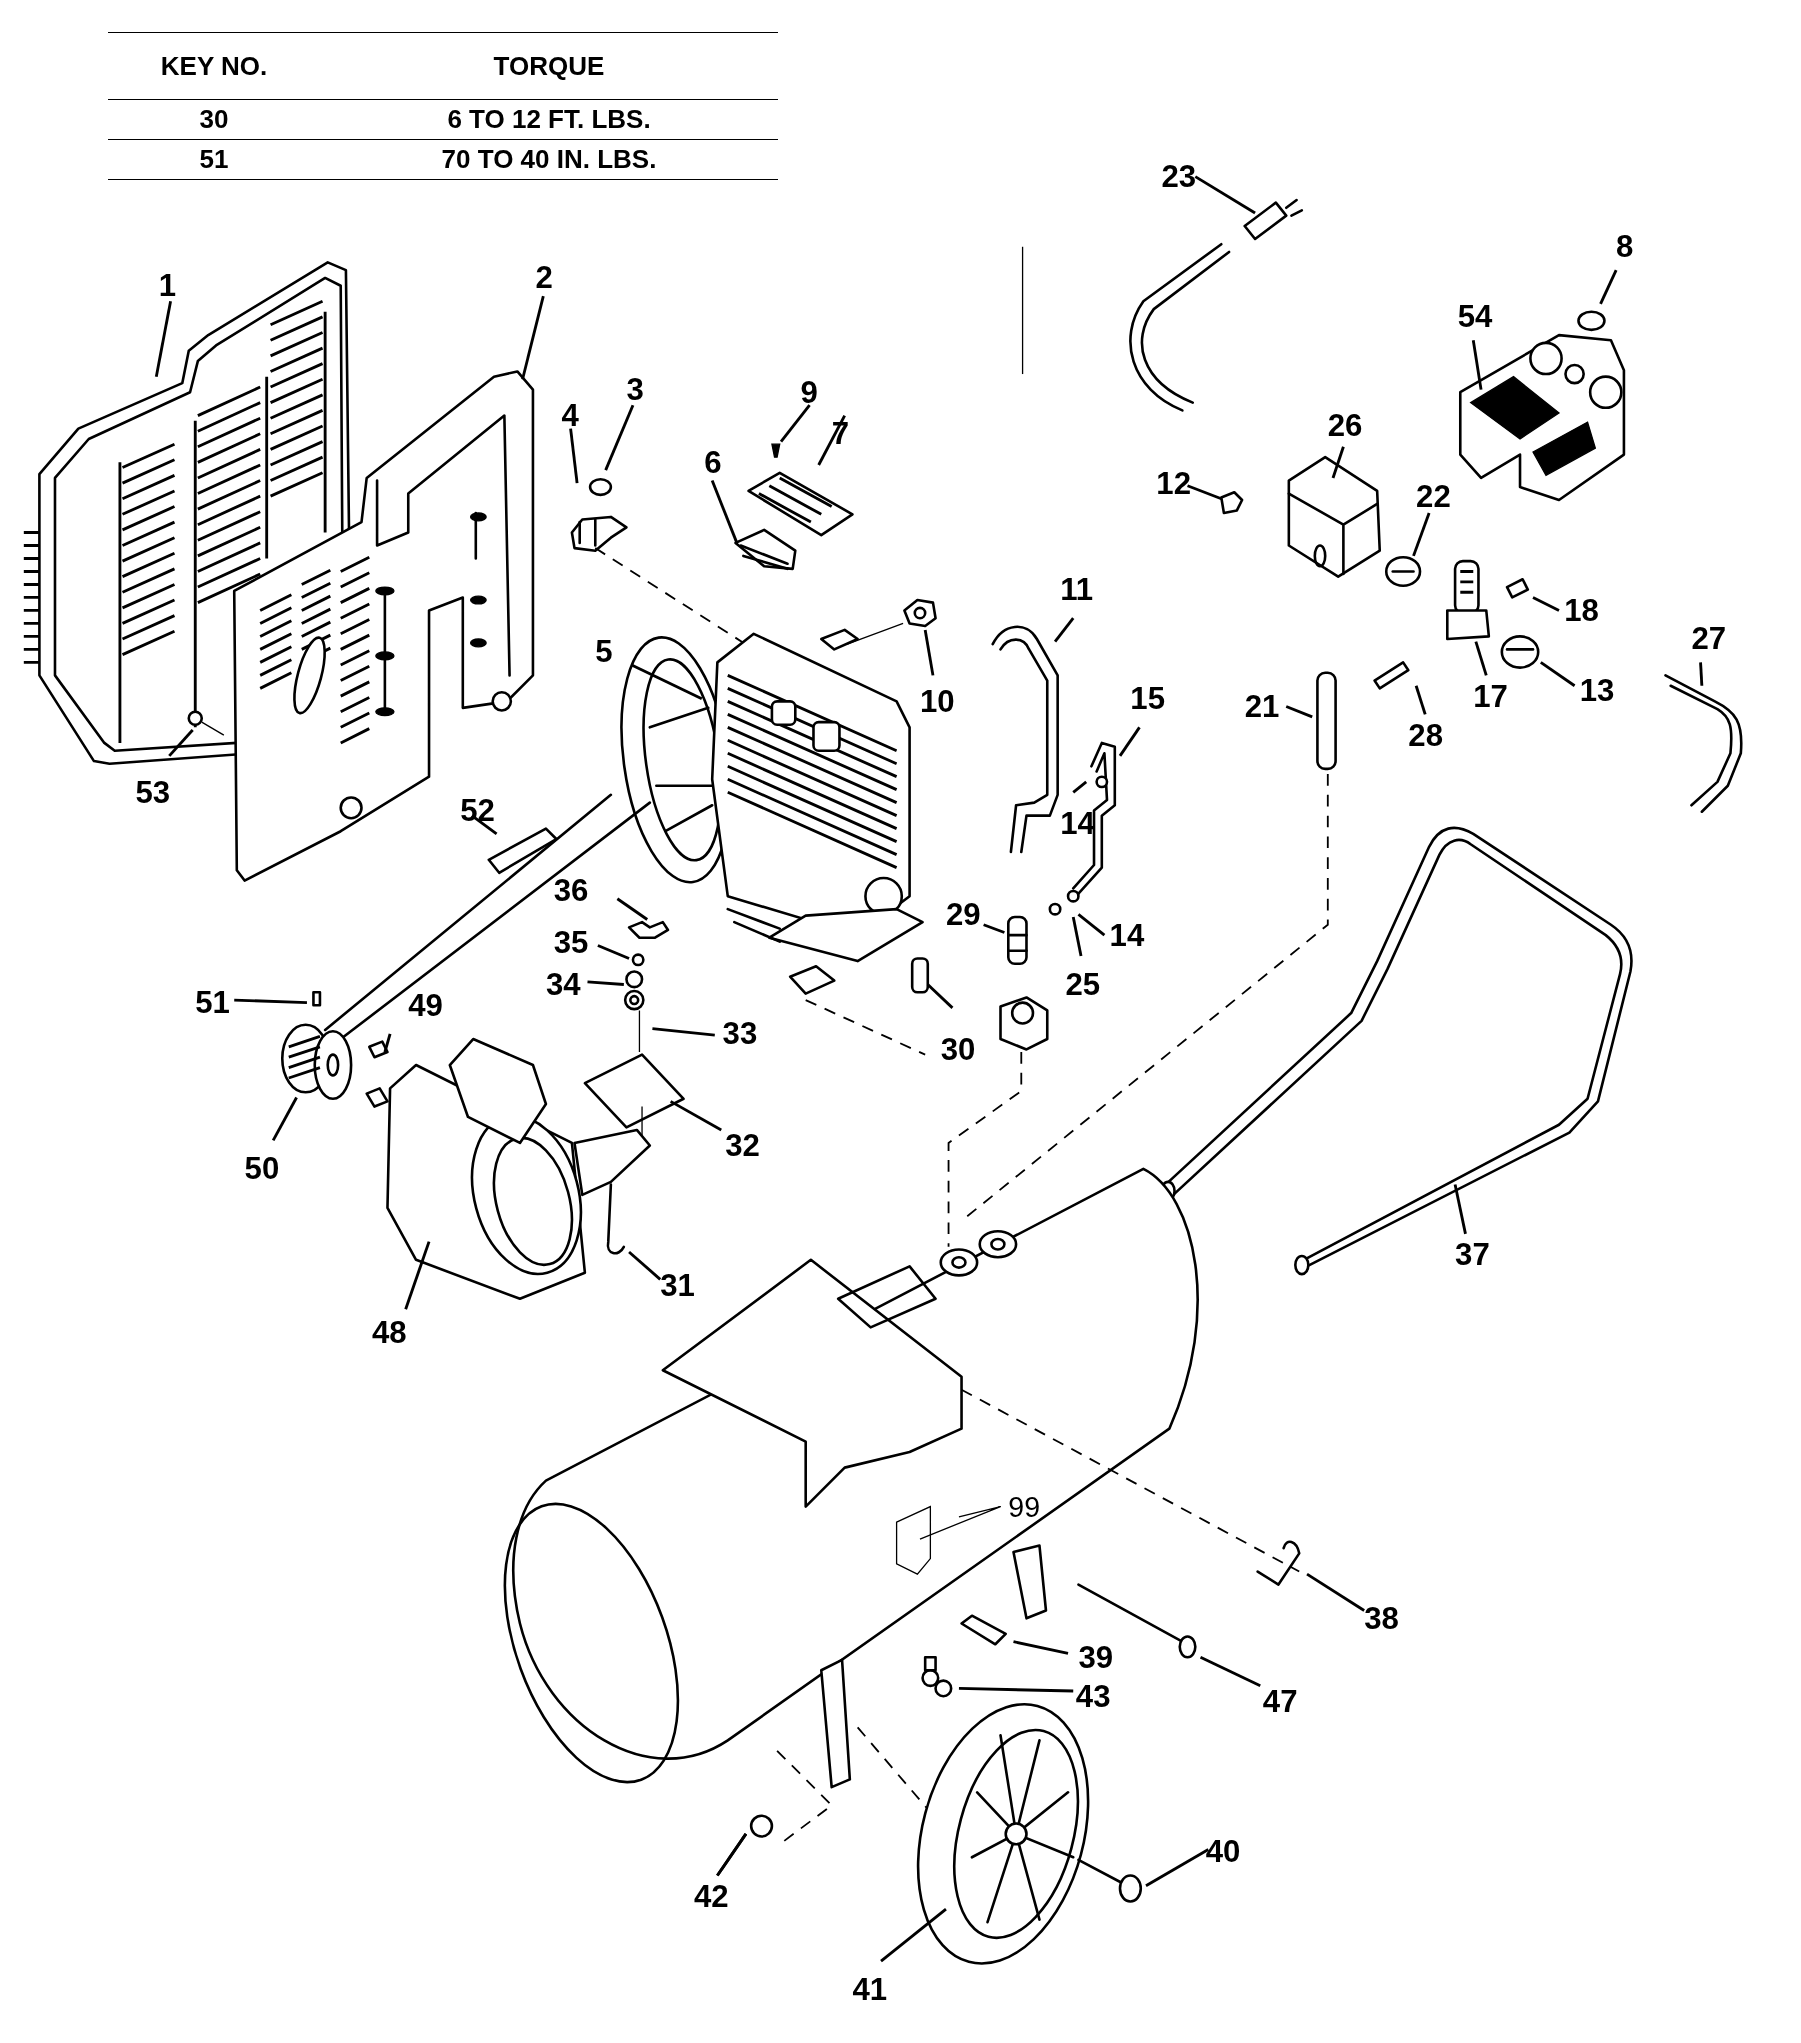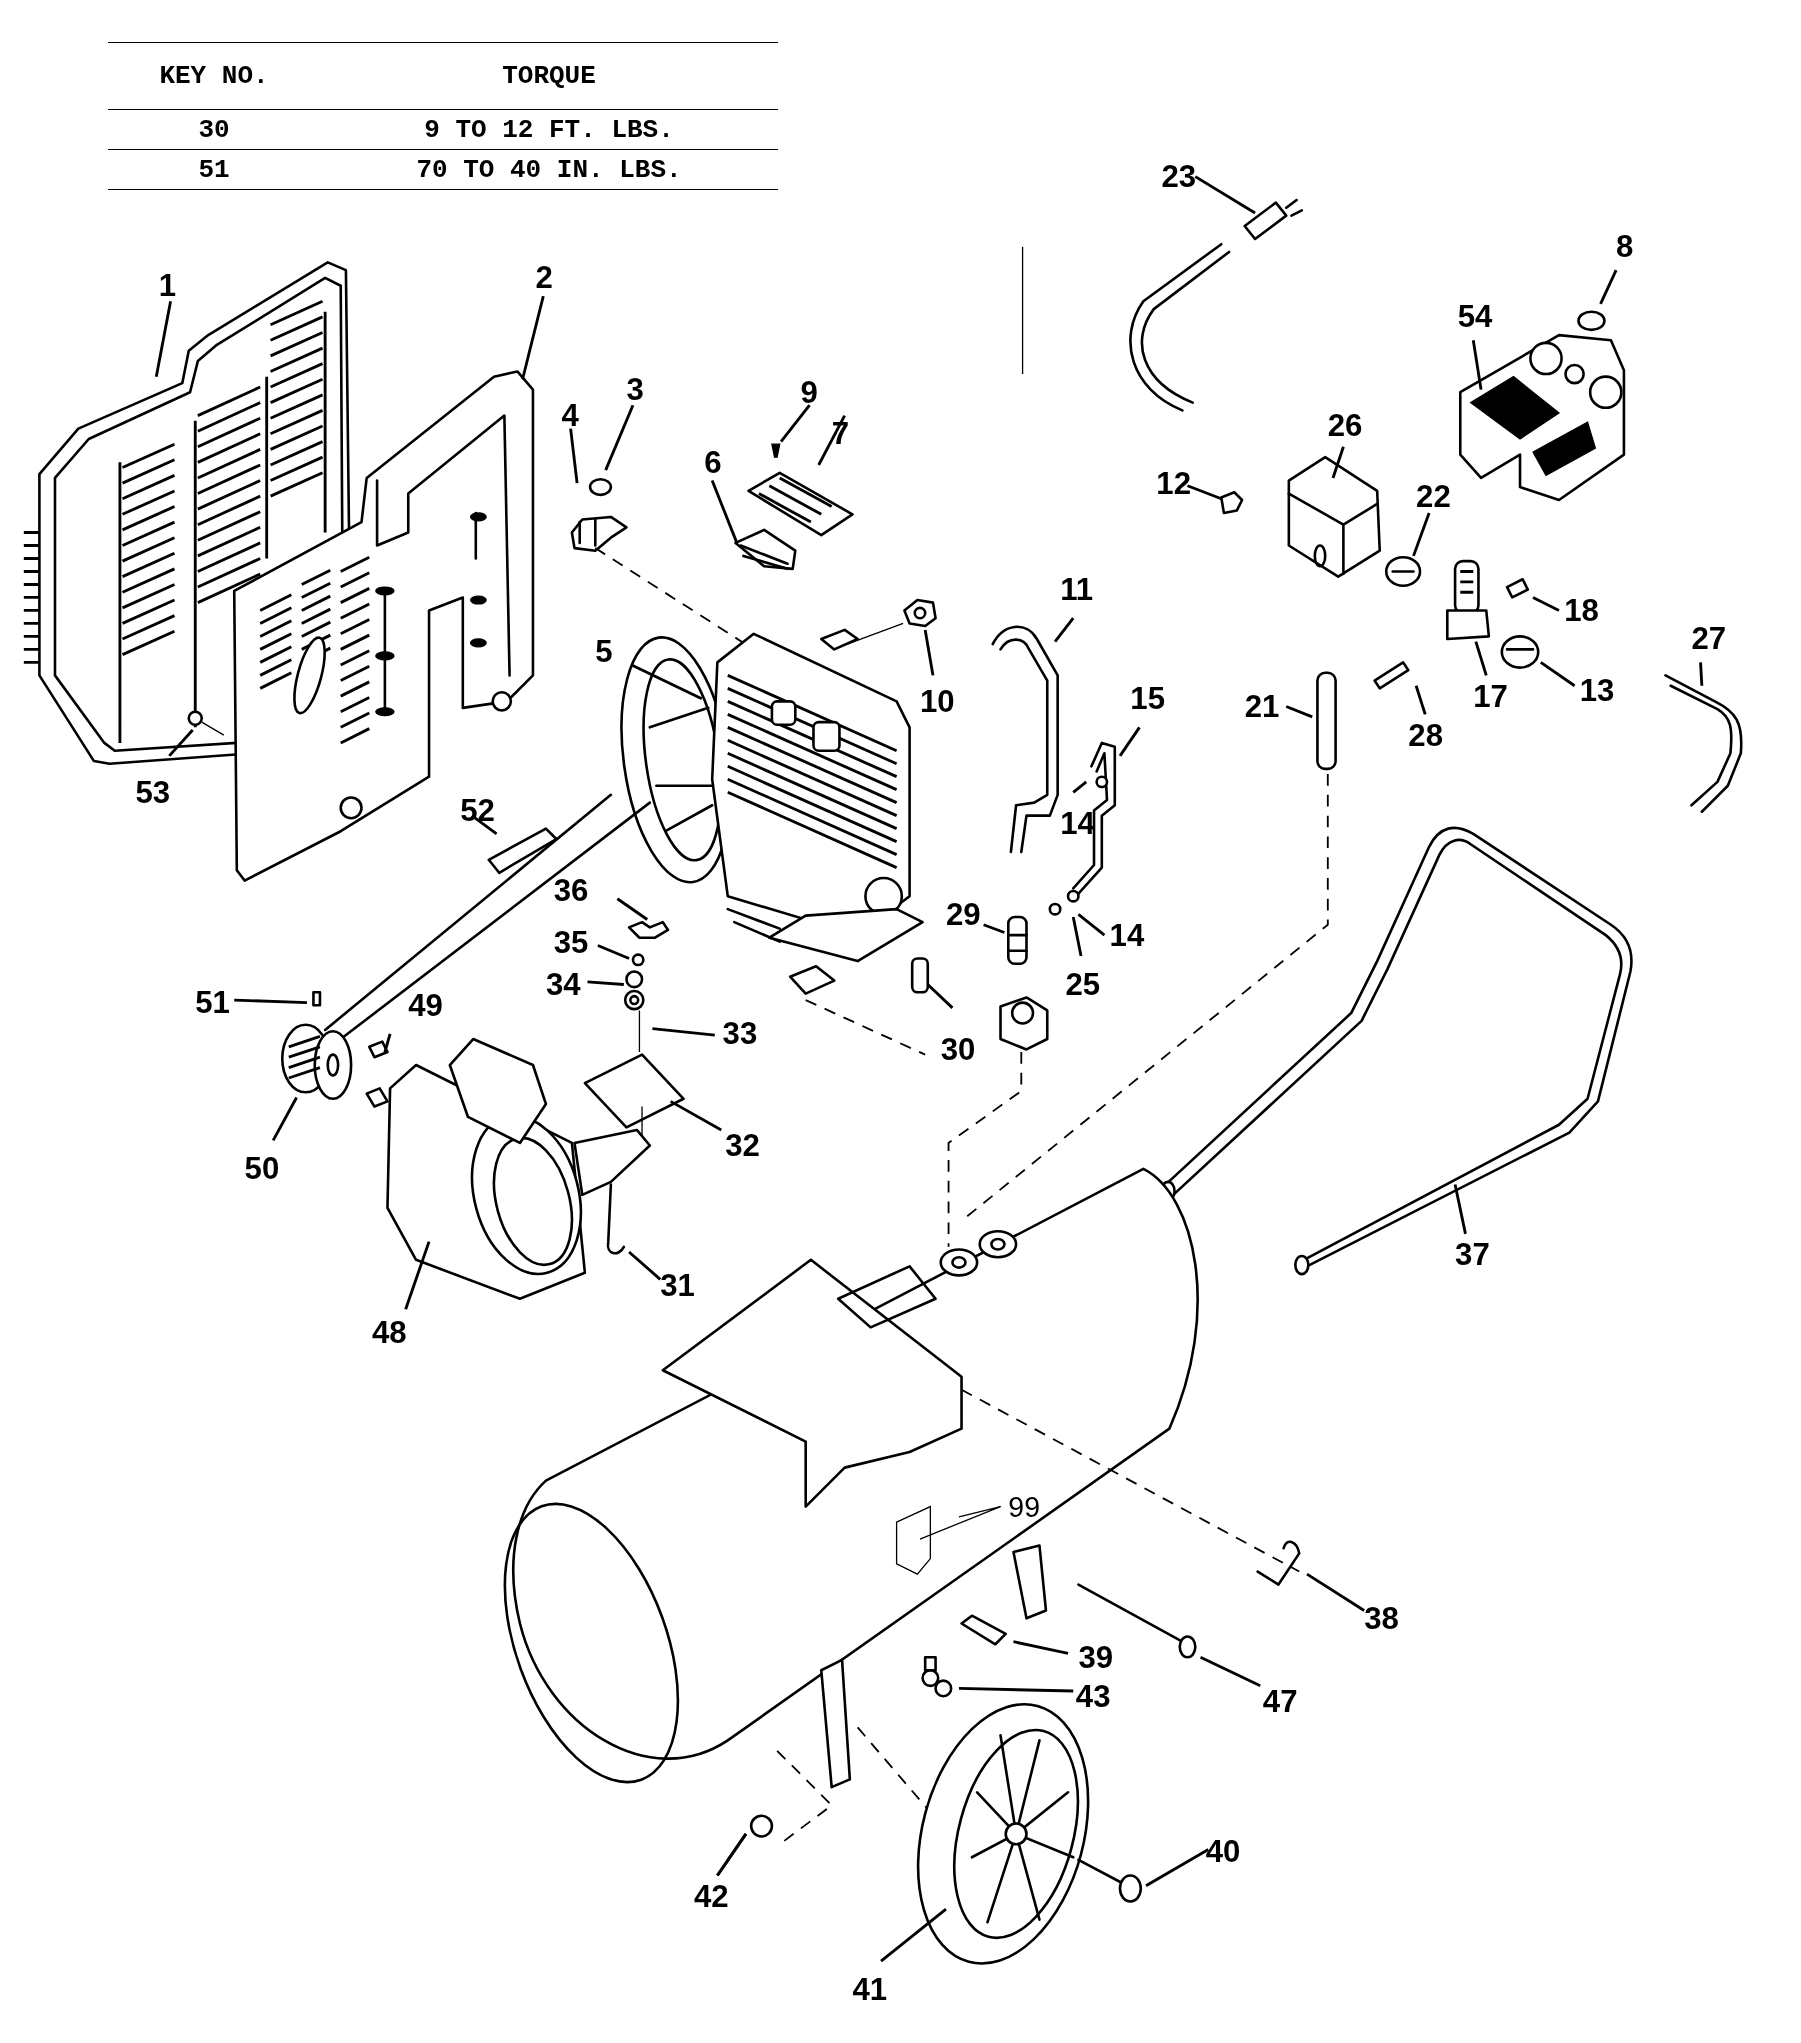--- a/index.html
+++ b/index.html
@@ -1,18 +1,18 @@
 <!DOCTYPE html>
 <html style="font-size:13.6px"><head>
 <meta charset="utf-8">
 <style>
   html, body { margin: 0; padding: 0; background: #ffffff; }
   body { width: 1801px; height: 2043px; position: relative; overflow: hidden; font-family: "Liberation Sans", sans-serif; }
   #diagram { position: absolute; left: 0; top: 0; width: 1801px; height: 2043px; }
-  .torque-table { position: absolute; left: 108px; top: 42px; width: 670px; border-collapse: collapse; font-family: Liberation Mono, monospace; font-weight: bold; color: #000; }
+  .torque-table { position: absolute; left: 108px; top: 32px; width: 670px; border-collapse: collapse; font-family: Liberation Sans, sans-serif; font-weight: bold; color: #000; }
   .torque-table th, .torque-table td { font-size: 26px; padding: 0; height: 39px; text-align: center; border-top: 1.7px solid #000; }
   .torque-table tr:last-child td { border-bottom: 1.7px solid #000; }
   .torque-table th { height: 66px; }
   .torque-table .c1 { width: 212px; }
   .lbl { font-family: "Liberation Sans Narrow", "Liberation Sans", sans-serif; font-weight: bold; font-size: 24px; fill: #000; }
   .lbl-thin { font-family: "Liberation Sans", sans-serif; font-weight: normal; font-size: 22px; fill: #000; }
   .part { fill: none; stroke: #000; stroke-width: 2; stroke-linejoin: round; stroke-linecap: round; }
   .part-w { fill: #fff; stroke: #000; stroke-width: 2; stroke-linejoin: round; }
   .part-k { fill: #000; stroke: #000; stroke-width: 1; }
   .thin { fill: none; stroke: #000; stroke-width: 1; }
@@ -24,21 +24,21 @@
 <body>
 
 <table class="torque-table">
   <tbody>
       <tr>
     <th class="c1">KEY NO.</th>
     <th>TORQUE</th>
   </tr>
   <tr>
     <td class="c1">30</td>
-    <td>9 TO 12 FT. LBS.</td>
+    <td>6 TO 12 FT. LBS.</td>
   </tr>
   <tr>
     <td class="c1">51</td>
     <td>70 TO 40 IN. LBS.</td>
   </tr>
 </tbody>
   </table>
 
 <svg id="diagram" viewBox="0 0 1386 1573" xmlns="http://www.w3.org/2000/svg">
 

